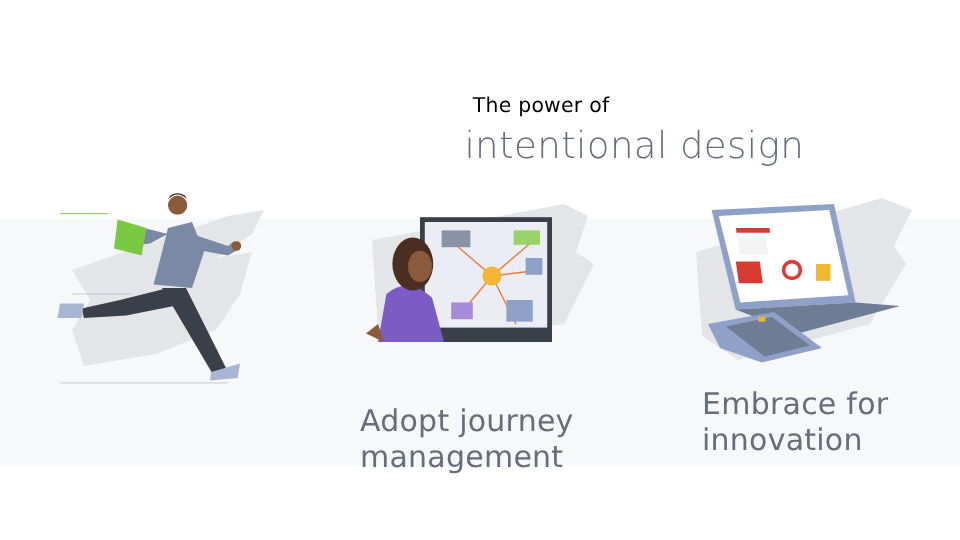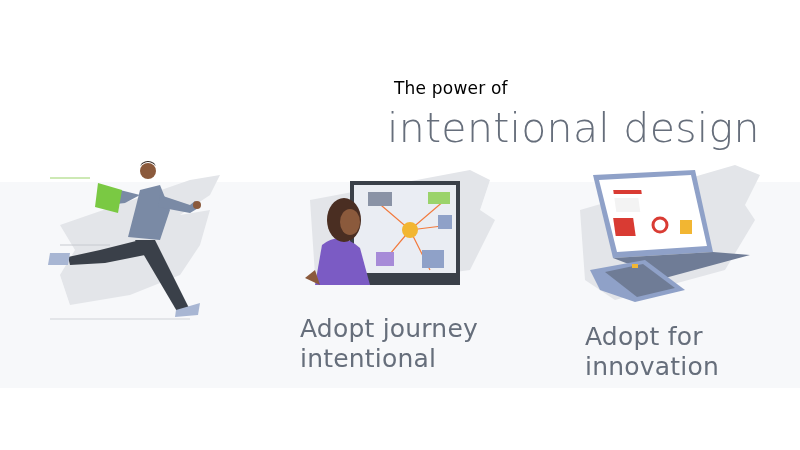--- a/index.html
+++ b/index.html
@@ -11,21 +11,21 @@
     .band {
       position: absolute; left: 0; top: 182px; width: 800px; height: 206px;
       background: #f7f8fa;
     }
     .eyebrow {
       position: absolute; left: 394px; top: 78px;
       font-size: 17px; color: #000000; letter-spacing: 0.2px;
     }
     .headline {
       position: absolute; left: 387px; top: 104px;
-      font-size: 41px; color: #666e7b; letter-spacing: 0.3px; font-weight: 300;
+      font-size: 31px; color: #666e7b; letter-spacing: 0.3px; font-weight: 300;
     }
     .card-title {
       position: absolute; font-size: 25px; line-height: 30px; color: #666e7b;
       letter-spacing: 0.2px;
     }
     .illus { position: absolute; }
   </style>
 </head>
 <body>
 
@@ -71,38 +71,38 @@
   <rect x="128" y="32" width="22" height="12" fill="#9bd36b"></rect>
   <rect x="138" y="55" width="14" height="14" fill="#8fa1c8"></rect>
   <rect x="122" y="90" width="22" height="18" fill="#8fa1c8"></rect>
   <rect x="76" y="92" width="18" height="14" fill="#a78bd8"></rect>
 
   <path d="M22 85 Q40 70 60 88 L70 125 L15 125 Z" fill="#7b5bc4"></path>
   <ellipse cx="44" cy="60" rx="17" ry="22" fill="#4a2e22"></ellipse>
   <ellipse cx="50" cy="62" rx="10" ry="13" fill="#8b5a3c"></ellipse>
   <path d="M15 110 L5 118 L20 125 Z" fill="#8b5a3c"></path>
 </svg>
-<div class="card-title" style="left:300px;top:314px">
+<div class="card-title" style="left:300px;top:336px">
   <div>Adopt journey</div>
-  <div>intentional</div>
+  <div>management</div>
 </div>
 
 <svg class="illus" style="left:575px;top:160px" width="190" height="145" viewBox="0 0 190 145">
   <path d="M5 50 L160 5 L185 15 L170 45 L180 60 L150 110 L40 140 L10 120 Z" fill="#e3e5e9"></path>
 
   <path d="M18 15 L120 10 L138 92 L38 98 Z" fill="#8fa1c8"></path>
   <path d="M24 20 L116 15 L132 86 L42 92 Z" fill="#ffffff"></path>
   <rect x="34" y="30" width="28" height="4" fill="#d93b33" transform="skewX(8)"></rect>
   <rect x="34" y="38" width="24" height="14" fill="#f3f3f3" transform="skewX(8)"></rect>
   <rect x="30" y="58" width="20" height="18" fill="#d93b33" transform="skewX(8)"></rect>
   <circle cx="85" cy="65" r="7" fill="none" stroke="#d93b33" stroke-width="3"></circle>
   <rect x="105" y="60" width="12" height="14" fill="#f2b632"></rect>
 
   <path d="M38 98 L138 92 L175 95 L90 118 Z" fill="#6f7c96"></path>
 
   <path d="M15 110 L70 100 L110 130 L60 142 L25 130 Z" fill="#8fa1c8"></path>
   <path d="M30 112 L68 104 L100 128 L62 137 Z" fill="#6f7c96"></path>
   <rect x="57" y="104" width="6" height="4" fill="#f2b632"></rect>
 </svg>
 <div class="card-title" style="left:585px;top:322px">
-  <div>Adopt for</div>
+  <div>Embrace for</div>
   <div>innovation</div>
 </div>
 
 </body></html>

